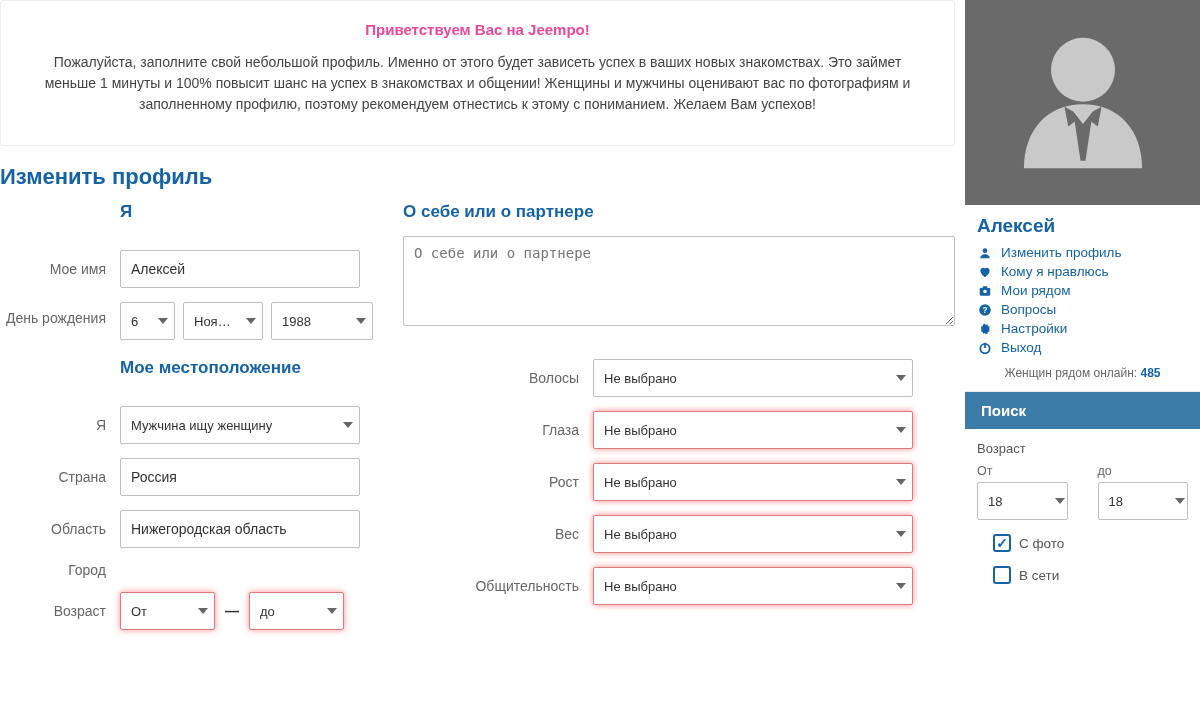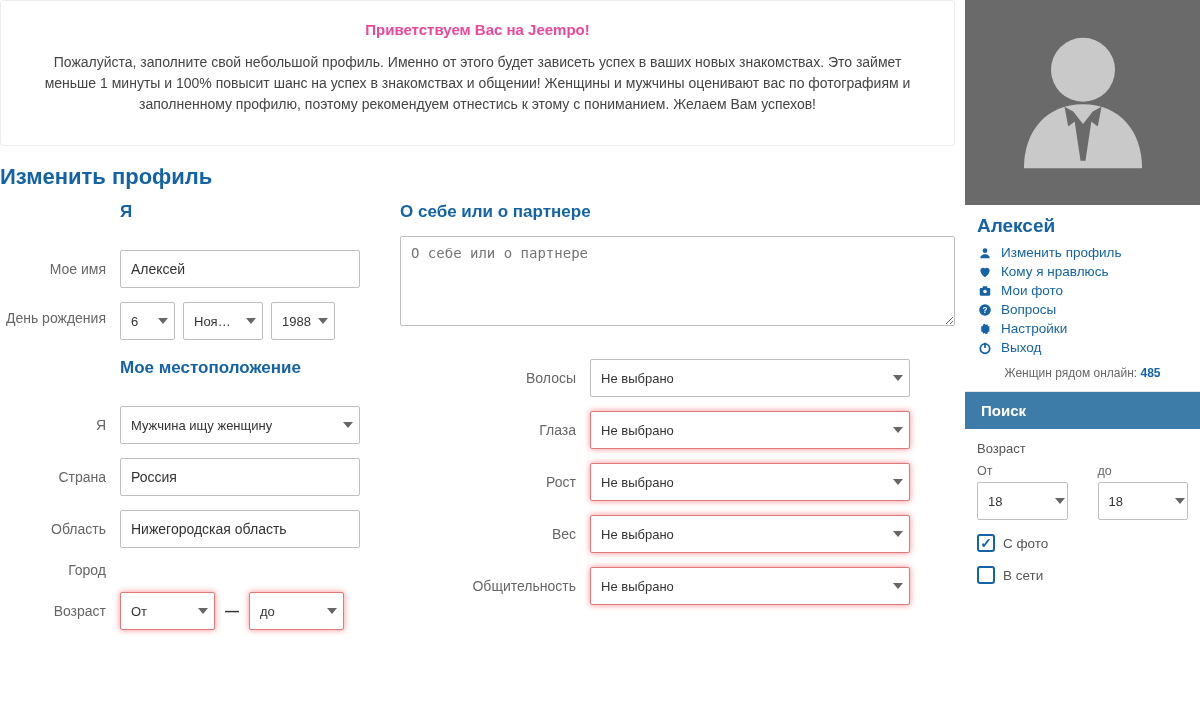--- a/index.html
+++ b/index.html
@@ -24,21 +24,21 @@
 .txt-input { width: 240px; height: 38px; border: 1px solid #bfbfbf; border-radius: 2px; padding: 0 10px; font-size: 14px; color: #333; }
 .txt-area { width: 100%; height: 90px; border: 1px solid #bfbfbf; border-radius: 2px; padding: 8px 10px; font-size: 14px; color: #666; resize: both; }
 
 .sel { display: inline-flex; align-items: center; justify-content: space-between; height: 38px; border: 1px solid #bfbfbf; border-radius: 2px; background: #fff; padding: 0 6px 0 10px; font-size: 13px; color: #333; cursor: pointer; }
 .sel .caret { width: 0; height: 0; border-left: 5px solid transparent; border-right: 5px solid transparent; border-top: 6px solid #666; margin-left: 6px; }
 .sel.red { box-shadow: 0 0 6px rgba(255,0,0,.45); border-color: #e07a7a; }
 .sel.wide { width: 240px; }
 .sel.full { width: 100%; }
 .sel.sm { width: 55px; }
 .sel.md { width: 80px; }
-.sel.lg { width: 64px; }
+.sel.lg { width: 102px; }
 
 .additional .field-label { width: 190px; }
 .additional .sel.full { width: 320px; }
 
 .age-row { display: flex; align-items: center; gap: 10px; }
 .dash { color: #333; font-weight: bold; }
 
 .sidebar { width: 235px; flex: 0 0 235px; background: #fff; }
 .avatar { width: 235px; height: 205px; background: #6a6a6a; display: flex; align-items: center; justify-content: center; }
 .avatar svg { width: 150px; height: 160px; }
@@ -50,21 +50,21 @@
 .online-count { color: #1463a6; font-weight: 600; }
 
 .search-hdr { background: #3d7ba8; color: #fff; font-weight: 600; padding: 10px 16px; font-size: 15px; }
 .search-body { padding: 12px; }
 .search-label { color: #555; font-size: 13px; margin-bottom: 8px; }
 .search-age { display: flex; gap: 30px; margin-bottom: 10px; }
 .search-age-col { flex: 1; }
 .search-age-col .lbl { font-size: 12.5px; color: #666; margin-bottom: 4px; }
 .search-age-col .sel { width: 100%; padding: 0 2px 0 10px; }
 
-.chk-row { display: flex; align-items: center; gap: 8px; margin: 14px 0; font-size: 13.5px; color: #555; cursor: pointer; }
+.chk-row { display: flex; align-items: center; gap: 8px; margin: 14px 16px; font-size: 13.5px; color: #555; cursor: pointer; }
 .chk { width: 18px; height: 18px; border: 2px solid #1463a6; border-radius: 3px; display: inline-flex; align-items: center; justify-content: center; }
 .chk.on::after { content: '✓'; color: #1463a6; font-size: 14px; font-weight: bold; }
 svg.icon { width: 14px; height: 14px; display: block; }
 </style>
 </head>
 <body>
 
 <div class="page">
   <div class="main">
 
@@ -233,21 +233,21 @@
         <span>Кому я нравлюсь</span>
       </div>
       <div class="side-link">
         <span class="ic">
             <svg class="icon" viewBox="0 0 24 24" fill="#1463a6">
               <rect x="3" y="7" width="18" height="13" rx="2"></rect>
               <circle cx="12" cy="13" r="3" fill="#fff"></circle>
               <rect x="8" y="4" width="8" height="4" rx="1"></rect>
             </svg>
           </span>
-        <span>Мои фото</span>
+        <span>Мои рядом</span>
       </div>
       <div class="side-link">
         <span class="ic">
             <svg class="icon" viewBox="0 0 24 24" fill="#1463a6">
               <circle cx="12" cy="12" r="10"></circle>
               <text x="12" y="17" text-anchor="middle" font-size="14" fill="#fff" font-weight="bold">?</text>
             </svg>
           </span>
         <span>Вопросы</span>
       </div>

